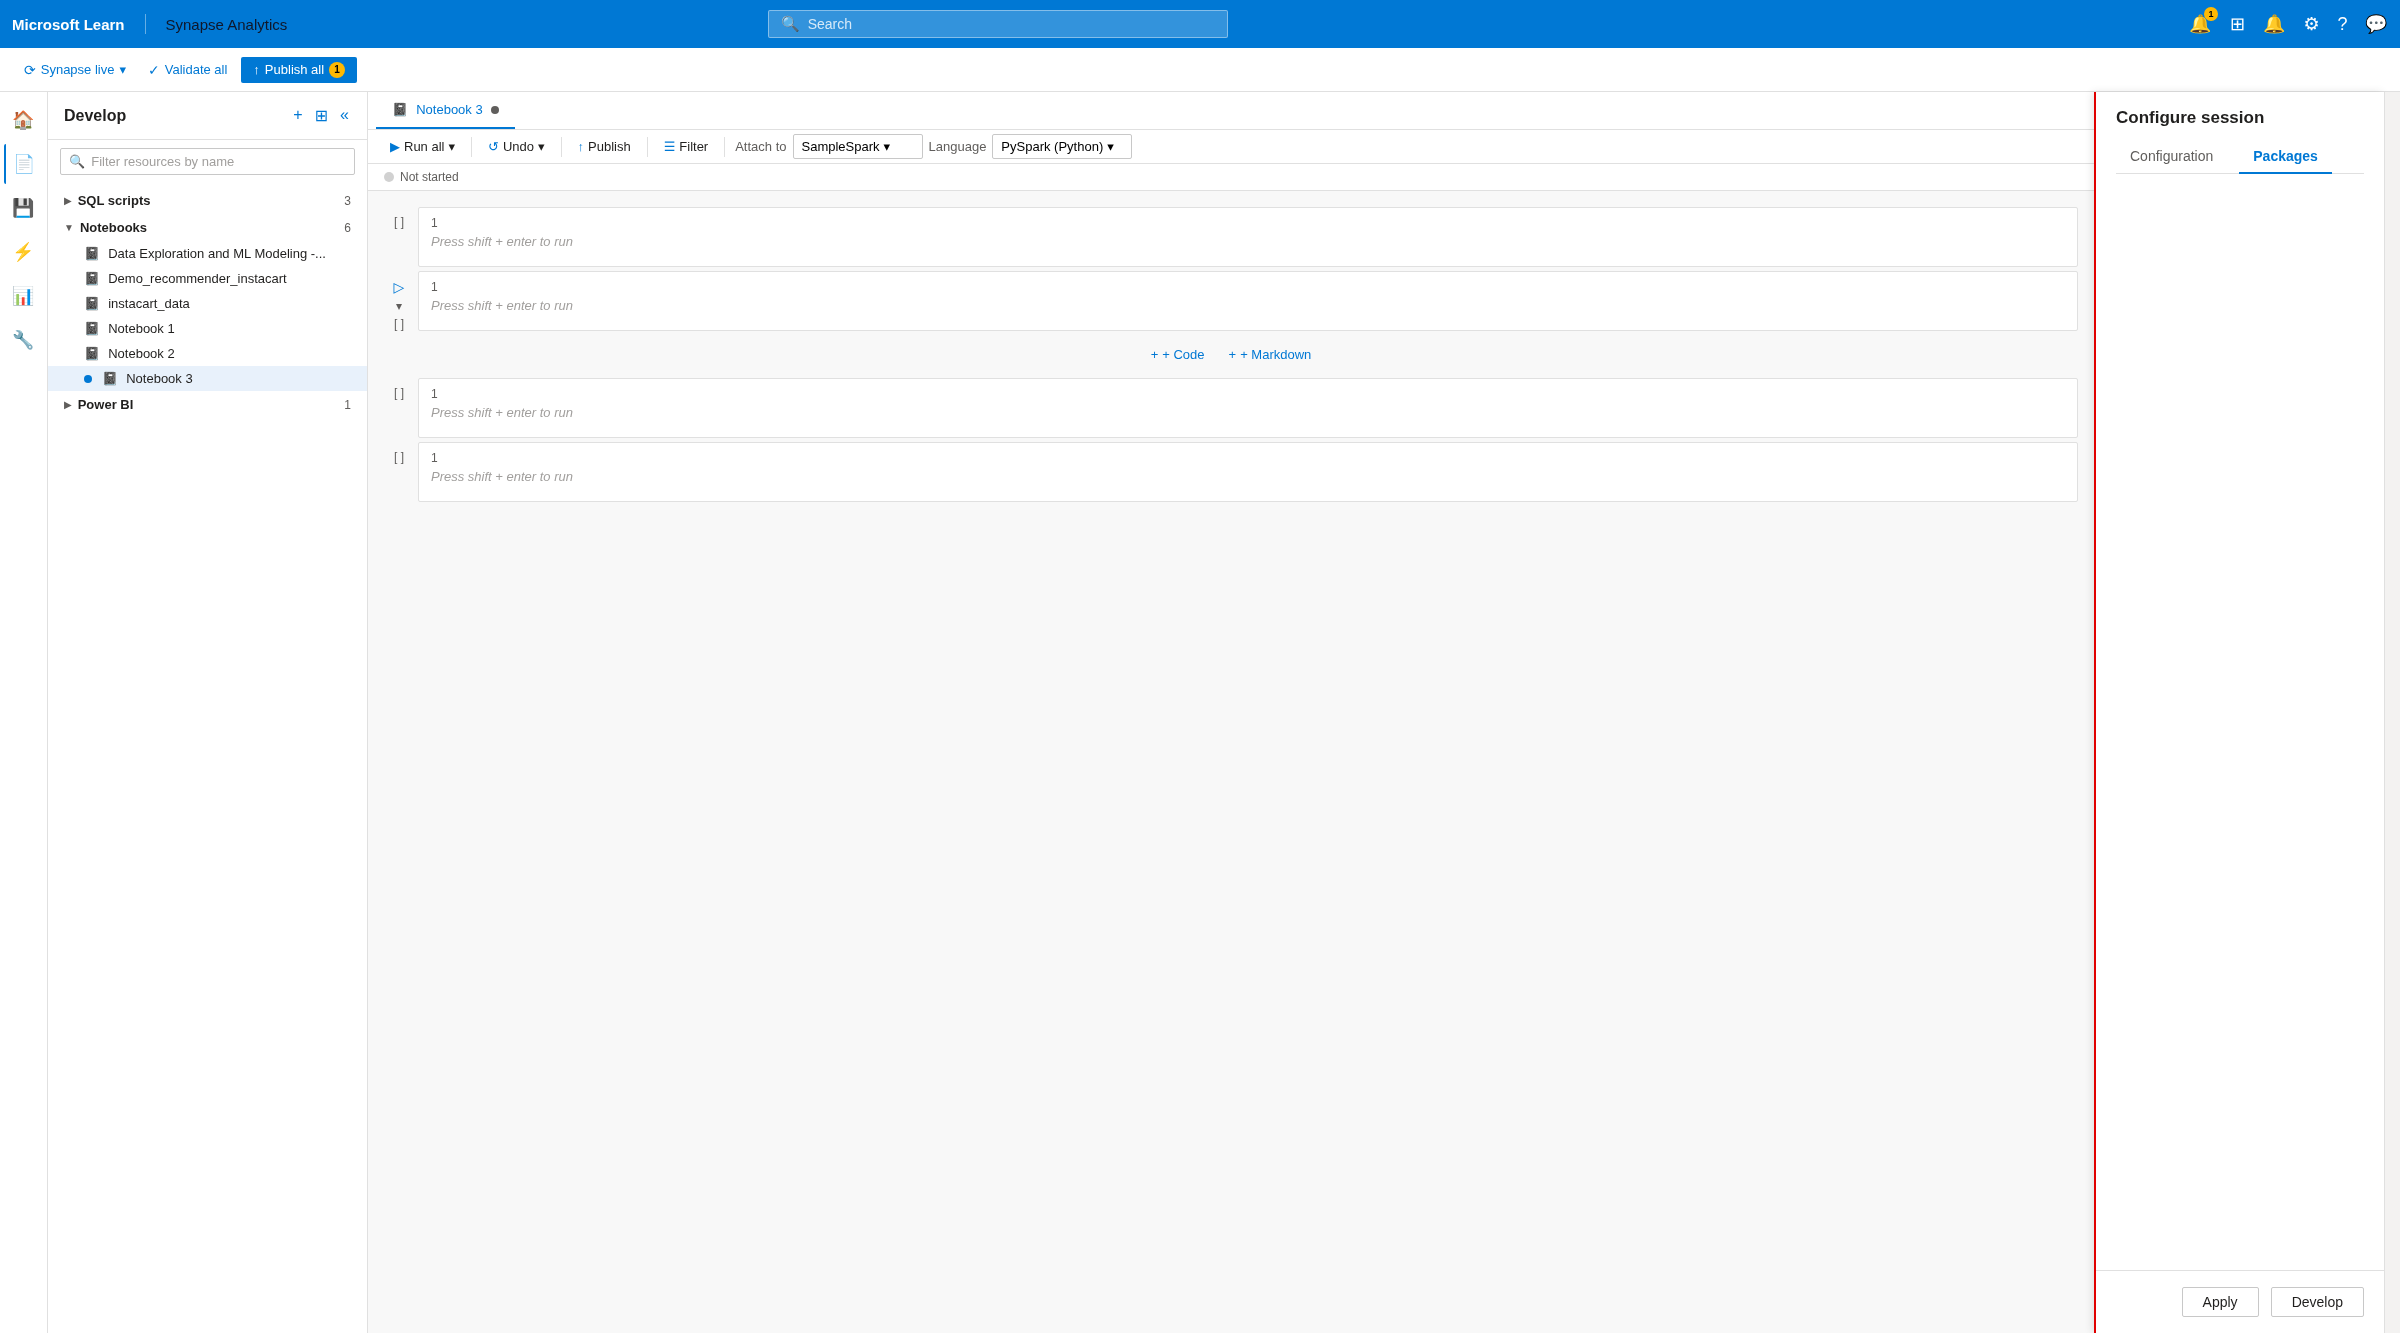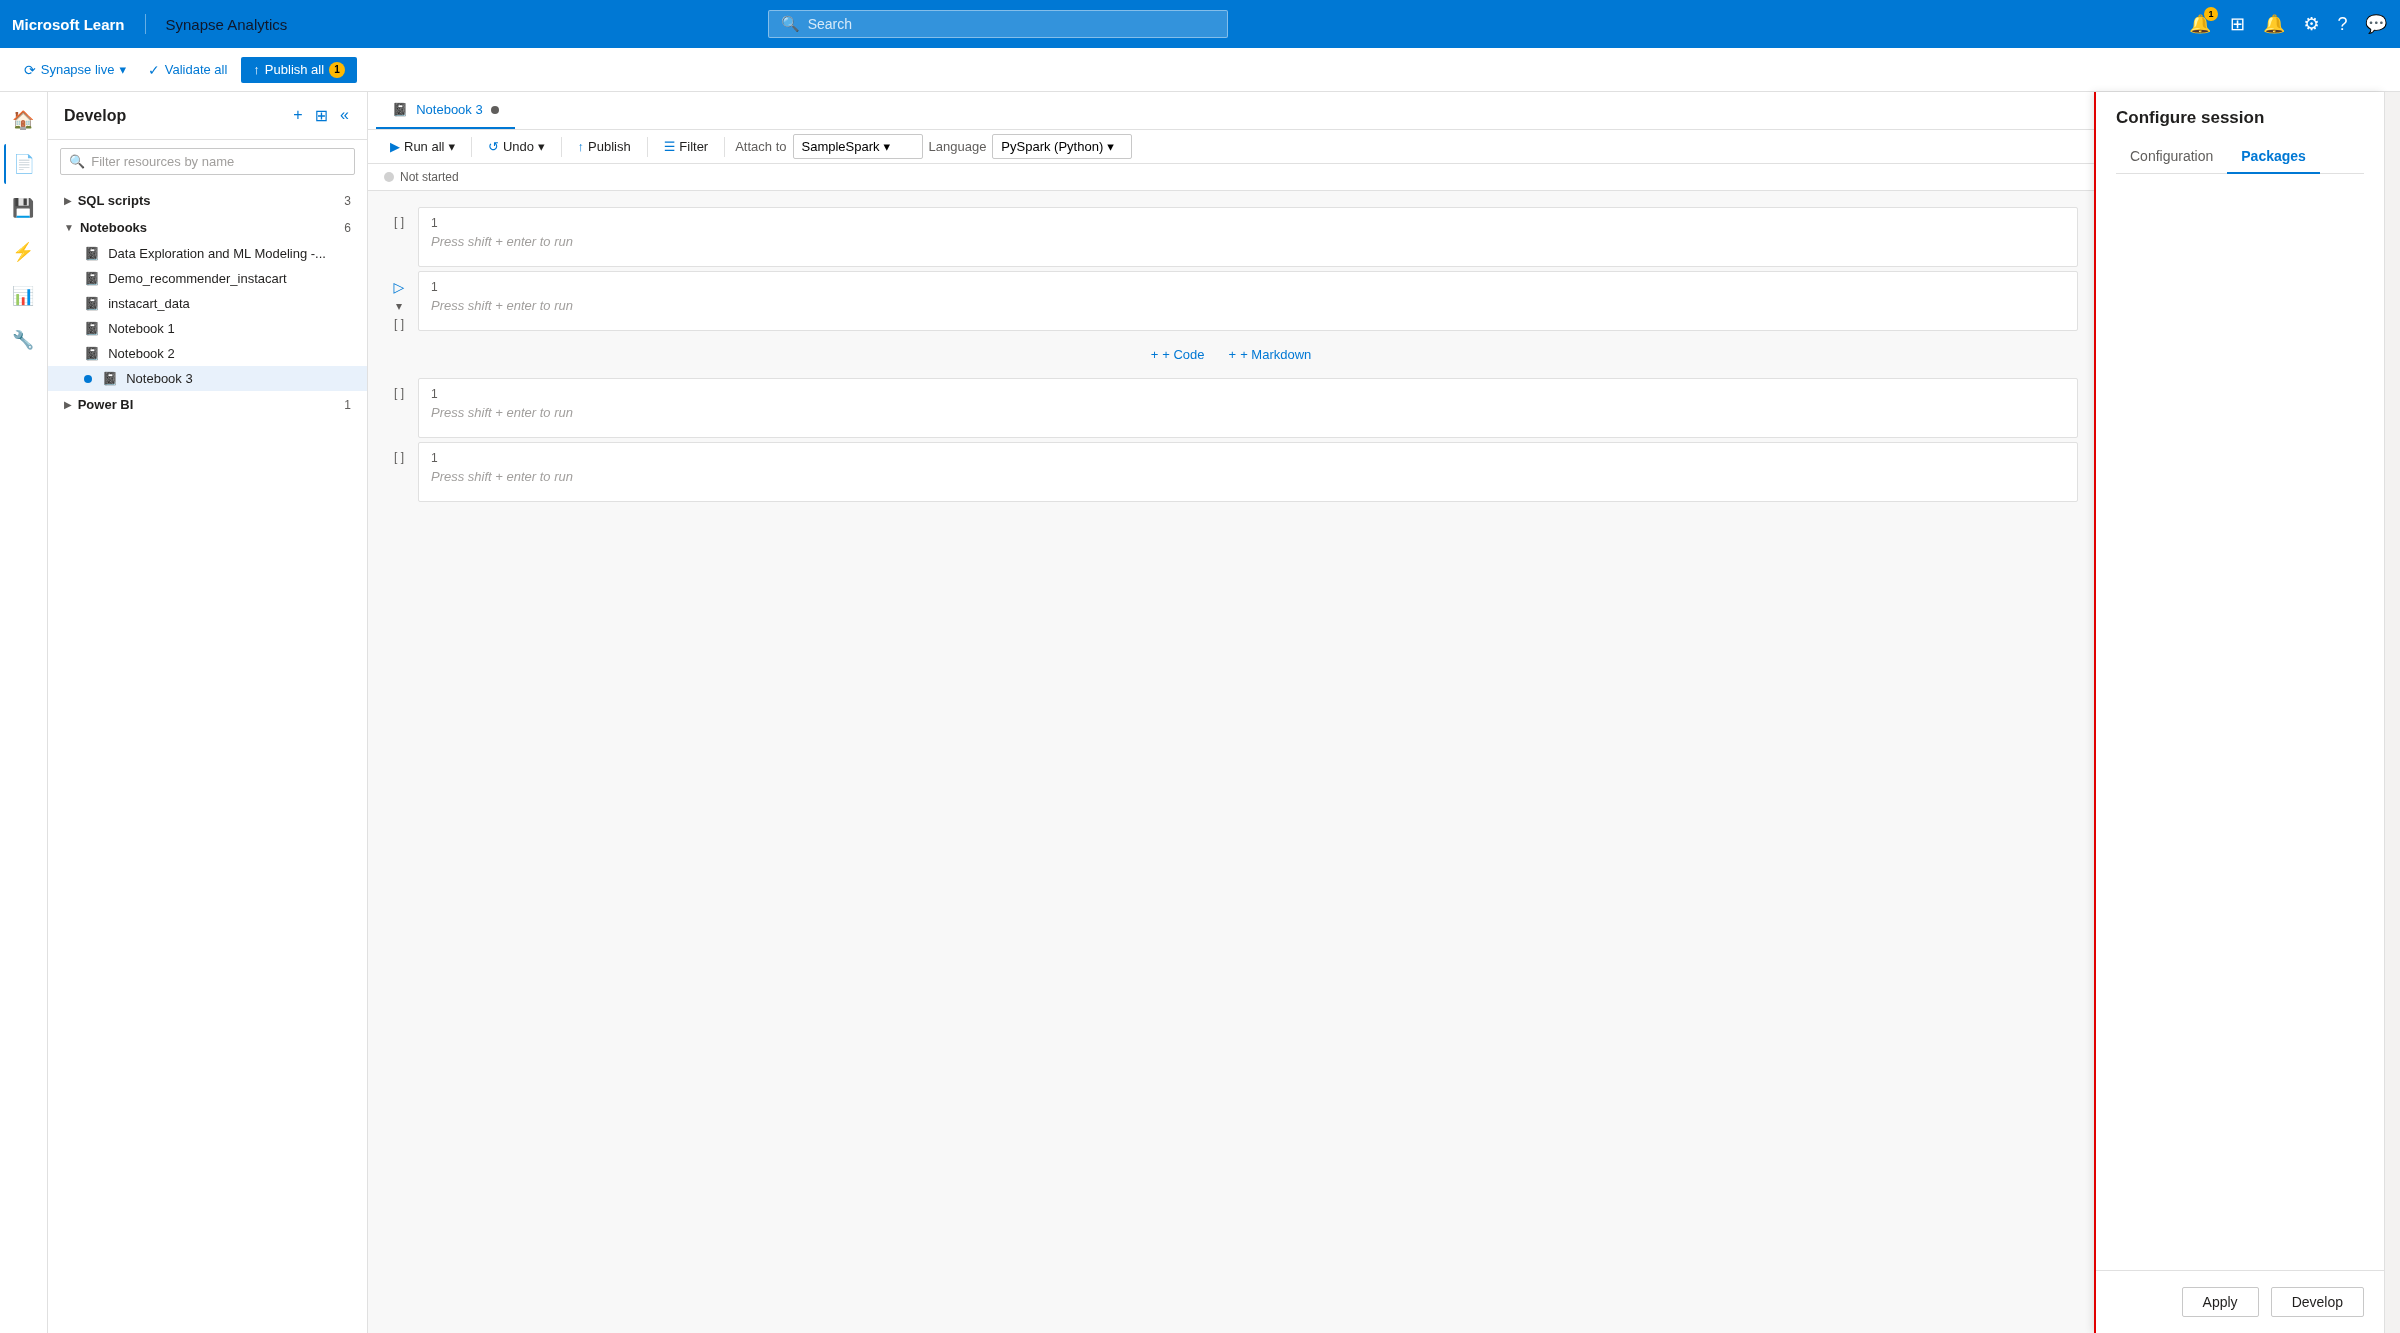--- a/index.html
+++ b/index.html
@@ -201,21 +201,21 @@
     .config-panel {
       width: 290px; background: white;
       border-left: 2px solid #e00000;
       display: flex; flex-direction: column;
       box-shadow: -2px 0 8px rgba(0,0,0,0.1);
     }
     .config-panel-header {
       padding: 16px 20px 0;
     }
     .config-panel-title { font-size: 17px; font-weight: 600; color: #201f1e; margin-bottom: 12px; }
-    .config-tabs { display: flex; gap: 0; border-bottom: 1px solid #e0e0e0; }
+    .config-tabs { display: flex; gap: 12px; border-bottom: 1px solid #e0e0e0; }
     .config-tab {
       padding: 8px 14px; font-size: 14px; cursor: pointer;
       color: #605e5c; border-bottom: 2px solid transparent; margin-bottom: -1px;
     }
     .config-tab.active { color: #0078d4; border-bottom-color: #0078d4; font-weight: 600; }
     .config-content { padding: 16px 20px; flex: 1; }
     .config-desc { font-size: 13px; color: #201f1e; line-height: 1.5; margin-bottom: 16px; }
     .config-link { color: #0078d4; text-decoration: none; }
     .config-section-title { font-size: 14px; font-weight: 600; color: #201f1e; margin-bottom: 6px; }
     .config-no-file { font-size: 13px; color: #605e5c; margin-bottom: 6px; }

